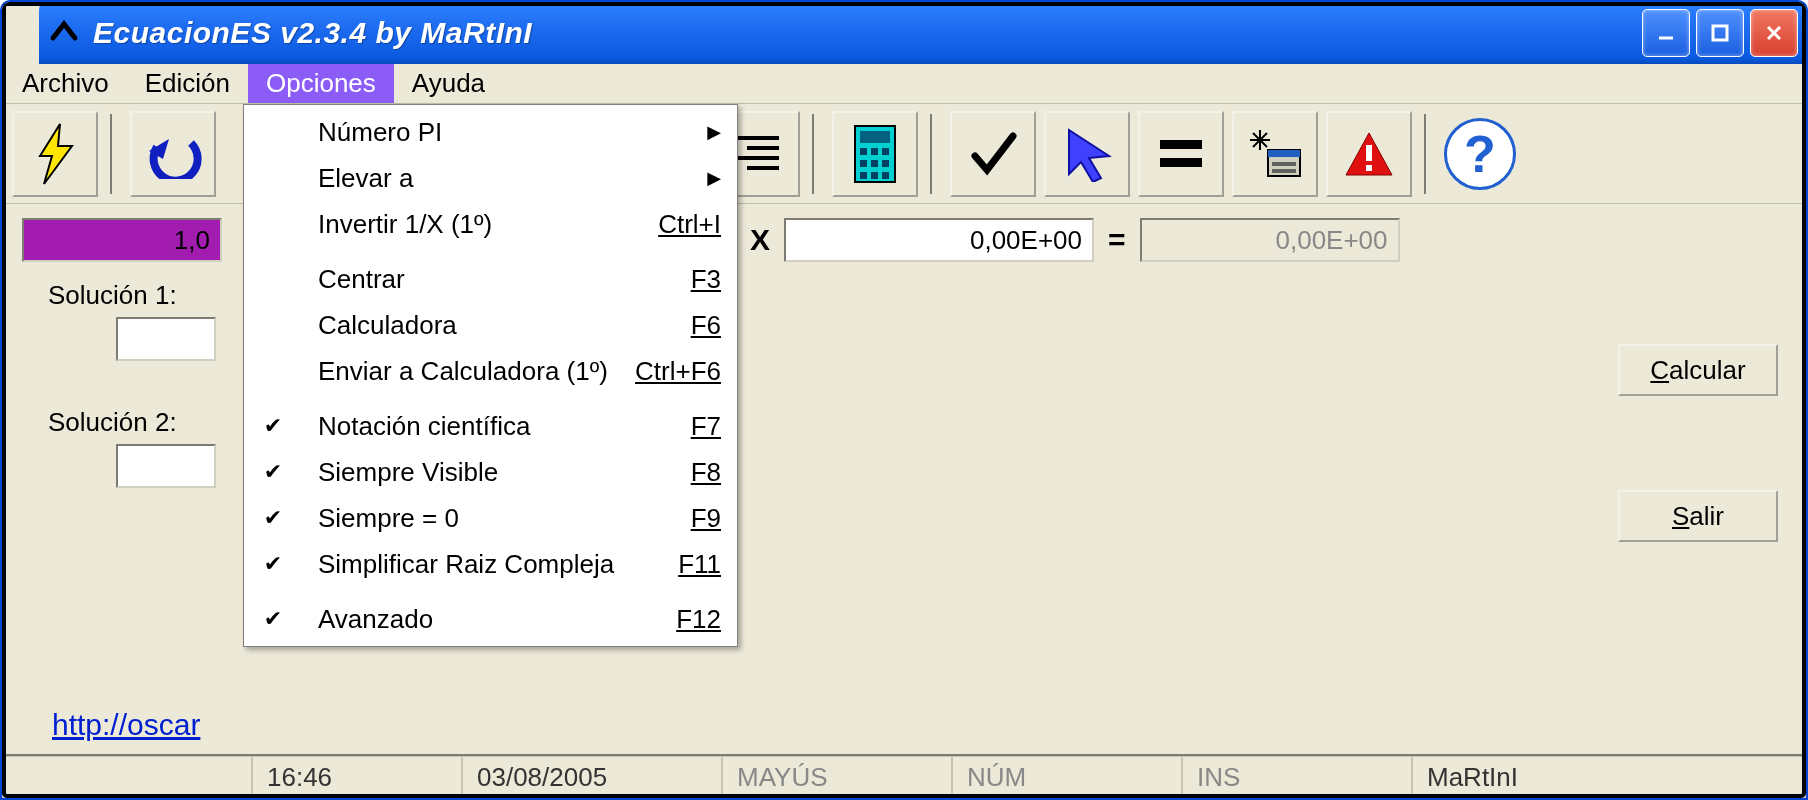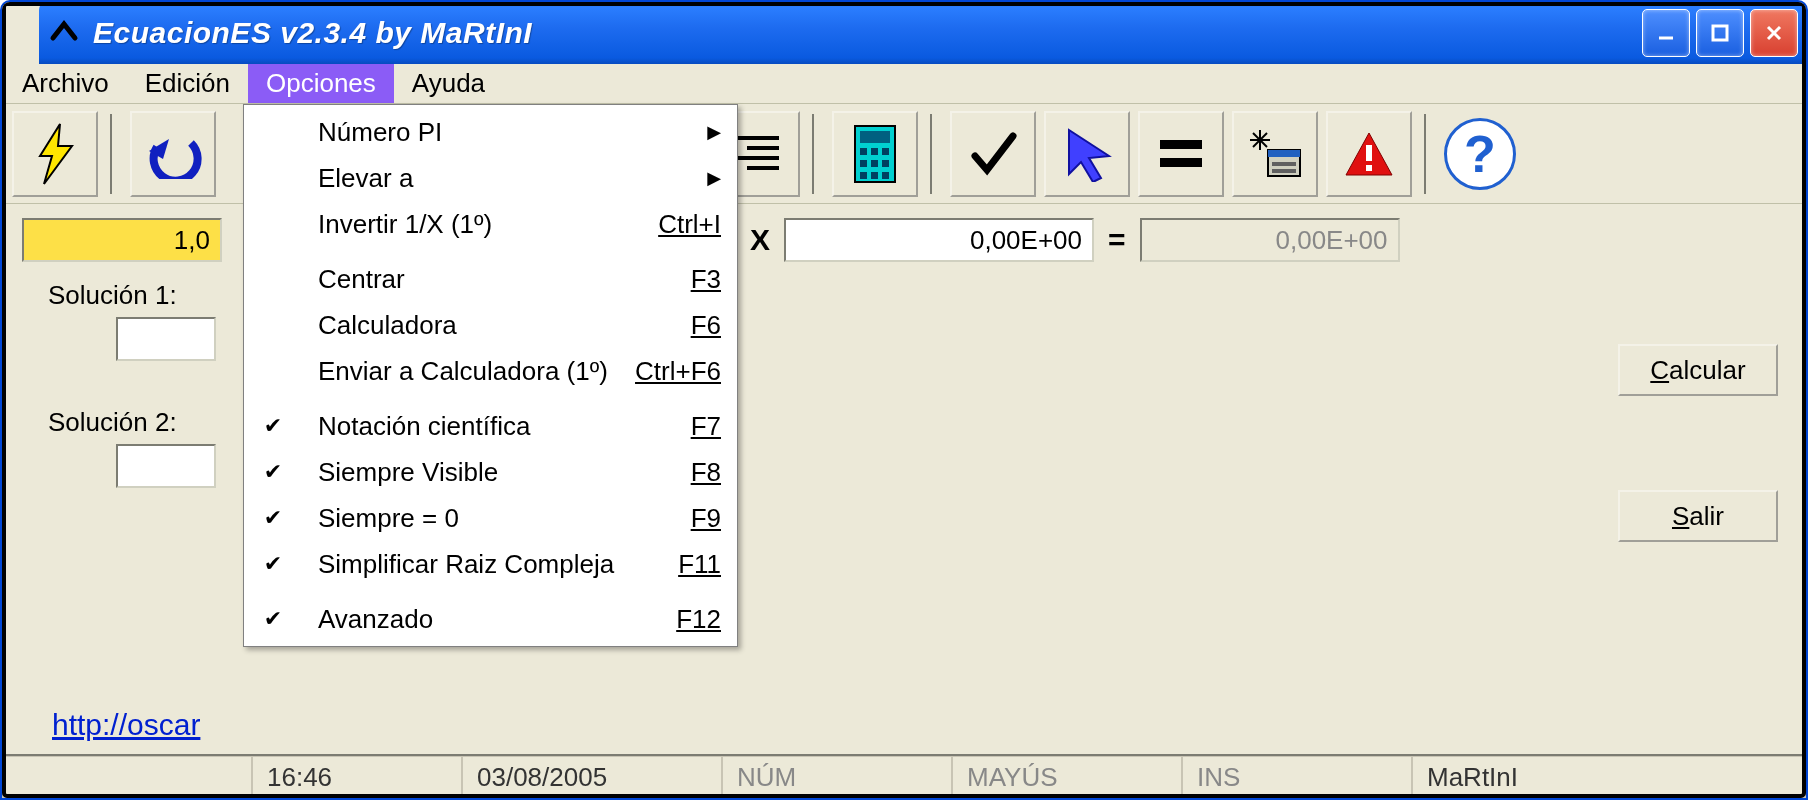--- a/index.html
+++ b/index.html
@@ -18,21 +18,21 @@
 .menubar { height: 40px; background:#ece9d8; display:flex; align-items:stretch; padding: 0 2px; font-size: 26px; color:#000; border-bottom:1px solid #c0c0a8; }
 .menubar .menu-item { padding: 0 18px; display:flex; align-items:center; cursor:pointer; }
 .menubar .menu-item.active { background:#8b5cf6; color:#fff; }
 
 .toolbar { height: 100px; background:#ece9d8; display:flex; align-items:center; padding: 4px 10px; gap:8px; border-bottom:1px solid #c0c0a8; }
 .tool-btn { width:86px; height:86px; border:2px outset #f4f2e8; background:#ece9d8; display:flex; align-items:center; justify-content:center; cursor:pointer; }
 .tool-sep { width:8px; height:80px; border-left:2px inset #d0d0c0; margin:0 4px; }
 
 .content { flex:1; padding: 14px 20px 8px 20px; position:relative; font-size:26px; }
 .eq-row { display:flex; align-items:center; gap:14px; margin-bottom:18px; }
-.eq-input { height:44px; border:2px inset #d0d0c0; background:#fde047; text-align:right; padding:0 10px; font-size:26px; width:200px; color:#000; }
+.eq-input { height:44px; border:2px inset #d0d0c0; background:#a21caf; text-align:right; padding:0 10px; font-size:26px; width:200px; color:#000; }
 .eq-input.white { background:#fff; width:300px;padding-left:20px; }
 .eq-input.readonly { background:#ece9d8; color:#888; }
 .eq-op { font-size:30px; font-weight:bold; color:#000; }
 .sol-label { font-size:26px; color:#000; margin-bottom:6px; }
 .sol-row { margin-bottom: 46px; margin-left: 26px;}
 .sol-input { height:44px; width:520px; border:2px inset #d0d0c0; background:#fff; padding:0 10px; font-size:26px; margin-left:68px; display:block; }
 .link { color:#0020d0; text-decoration:underline; font-size:30px; cursor:pointer; position:absolute; bottom:12px; left:50px; }
 
 .side-buttons { position:absolute; right:28px; top:140px; display:flex; flex-direction:column; gap:94px; }
 .push-btn { width:160px; height:52px; border:2px outset #f4f2e8; background:#ece9d8; font-size:26px; cursor:pointer; display:flex; align-items:center; justify-content:center; }
@@ -202,22 +202,22 @@
       <div class="push-btn">
           <span><span class="uline">S</span>alir</span>
         </div>
     </div>
   </div>
 
   <div class="statusbar">
     <div class="status-cell" style="width:250px"></div>
     <div class="status-cell dark" style="width:210px">16:46</div>
     <div class="status-cell dark" style="width:260px">03/08/2005</div>
+    <div class="status-cell" style="width:230px">MAYÚS</div>
     <div class="status-cell" style="width:230px">NÚM</div>
-    <div class="status-cell" style="width:230px">MAYÚS</div>
     <div class="status-cell" style="width:230px">INS</div>
     <div class="status-cell dark" style="flex:1">MaRtInI</div>
   </div>
 
   <div class="dropdown">
     <div class="dd-item">
       <span class="dd-check"></span>
         <span class="dd-label">Número PI</span>
         <span class="dd-arrow">▶</span>
     </div>

